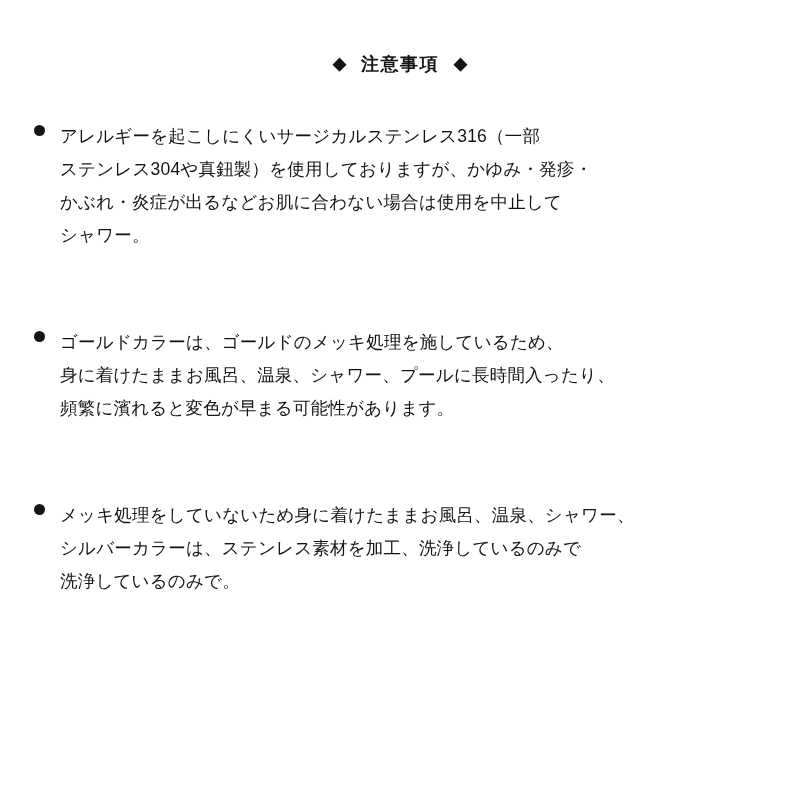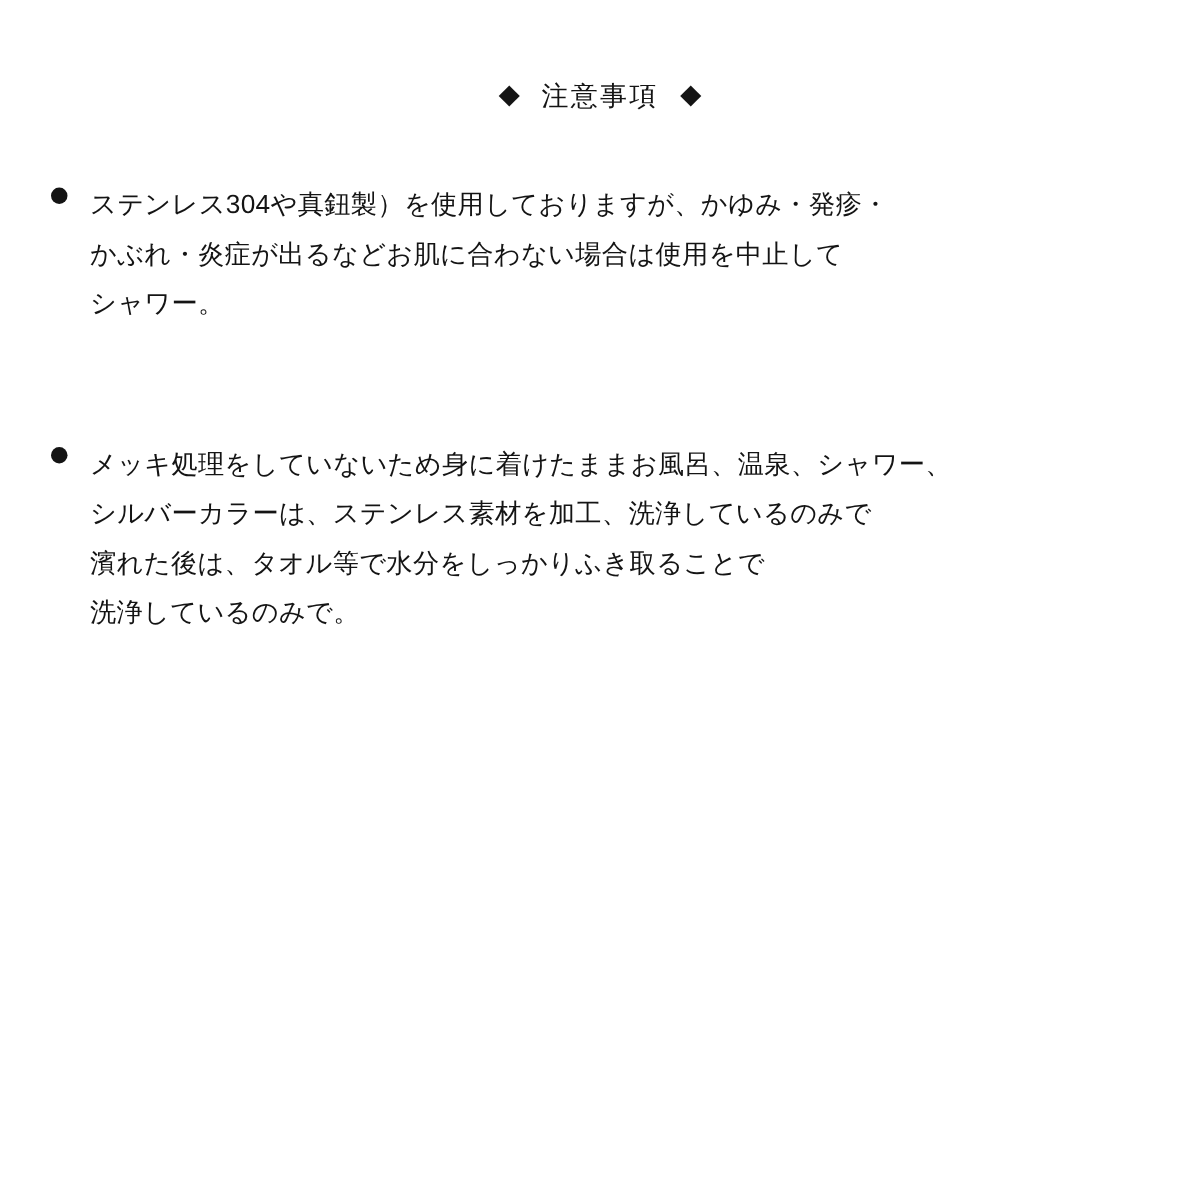--- a/index.html
+++ b/index.html
@@ -28,21 +28,21 @@
     margin-top: 52px;
     margin-bottom: 0;
   }
   .title-diamond {
     font-size: 15px;
     line-height: 1;
     color: #141414;
   }
   .title-text {
     font-size: 18px;
-    font-weight: 400;
+    font-weight: 700;
     letter-spacing: 1.5px;
     color: #141414;
     white-space: nowrap;
   }
   .notes {
     margin: 0;
     padding: 0;
     list-style: none;
     margin-top: 44px;
     padding-left: 34px;
@@ -92,31 +92,39 @@
     <span class="title-diamond">◆</span>
     <span class="title-text">注意事項</span>
     <span class="title-diamond">◆</span>
   </div>
 
   <ul class="notes">
 
     <li class="note gap-large">
       <span class="bullet"></span>
       <span class="note-lines">
+        <span class="note-line first">アレルギーを起こしにくいサージカルステンレス316（一部</span>
         <span class="note-line">ステンレス304や真鈕製）を使用しておりますが、かゆみ・発疹・</span>
         <span class="note-line">かぶれ・炎症が出るなどお肌に合わない場合は使用を中止して</span>
         <span class="note-line">シャワー。</span>
       </span>
     </li>
 
+    <li class="note gap-large">
+      <span class="bullet"></span>
+      <span class="note-lines">
+        <span class="note-line first">ゴールドカラーは、ゴールドのメッキ処理を施しているため、</span>
+        <span class="note-line">身に着けたままお風呂、温泉、シャワー、プールに長時間入ったり、</span>
+        <span class="note-line">頻繁に濱れると変色が早まる可能性があります。</span>
+      </span>
+    </li>
 
     <li class="note">
       <span class="bullet"></span>
       <span class="note-lines">
         <span class="note-line">メッキ処理をしていないため身に着けたままお風呂、温泉、シャワー、</span>
         <span class="note-line first">シルバーカラーは、ステンレス素材を加工、洗浄しているのみで</span>
-        <span class="note-line">濱れた後は、タオル等で水分をしっかりふき取ることで</span>
         <span class="note-line">洗浄しているのみで。</span>
       </span>
     </li>
 
   </ul>
 </div>
 
 </body></html>

